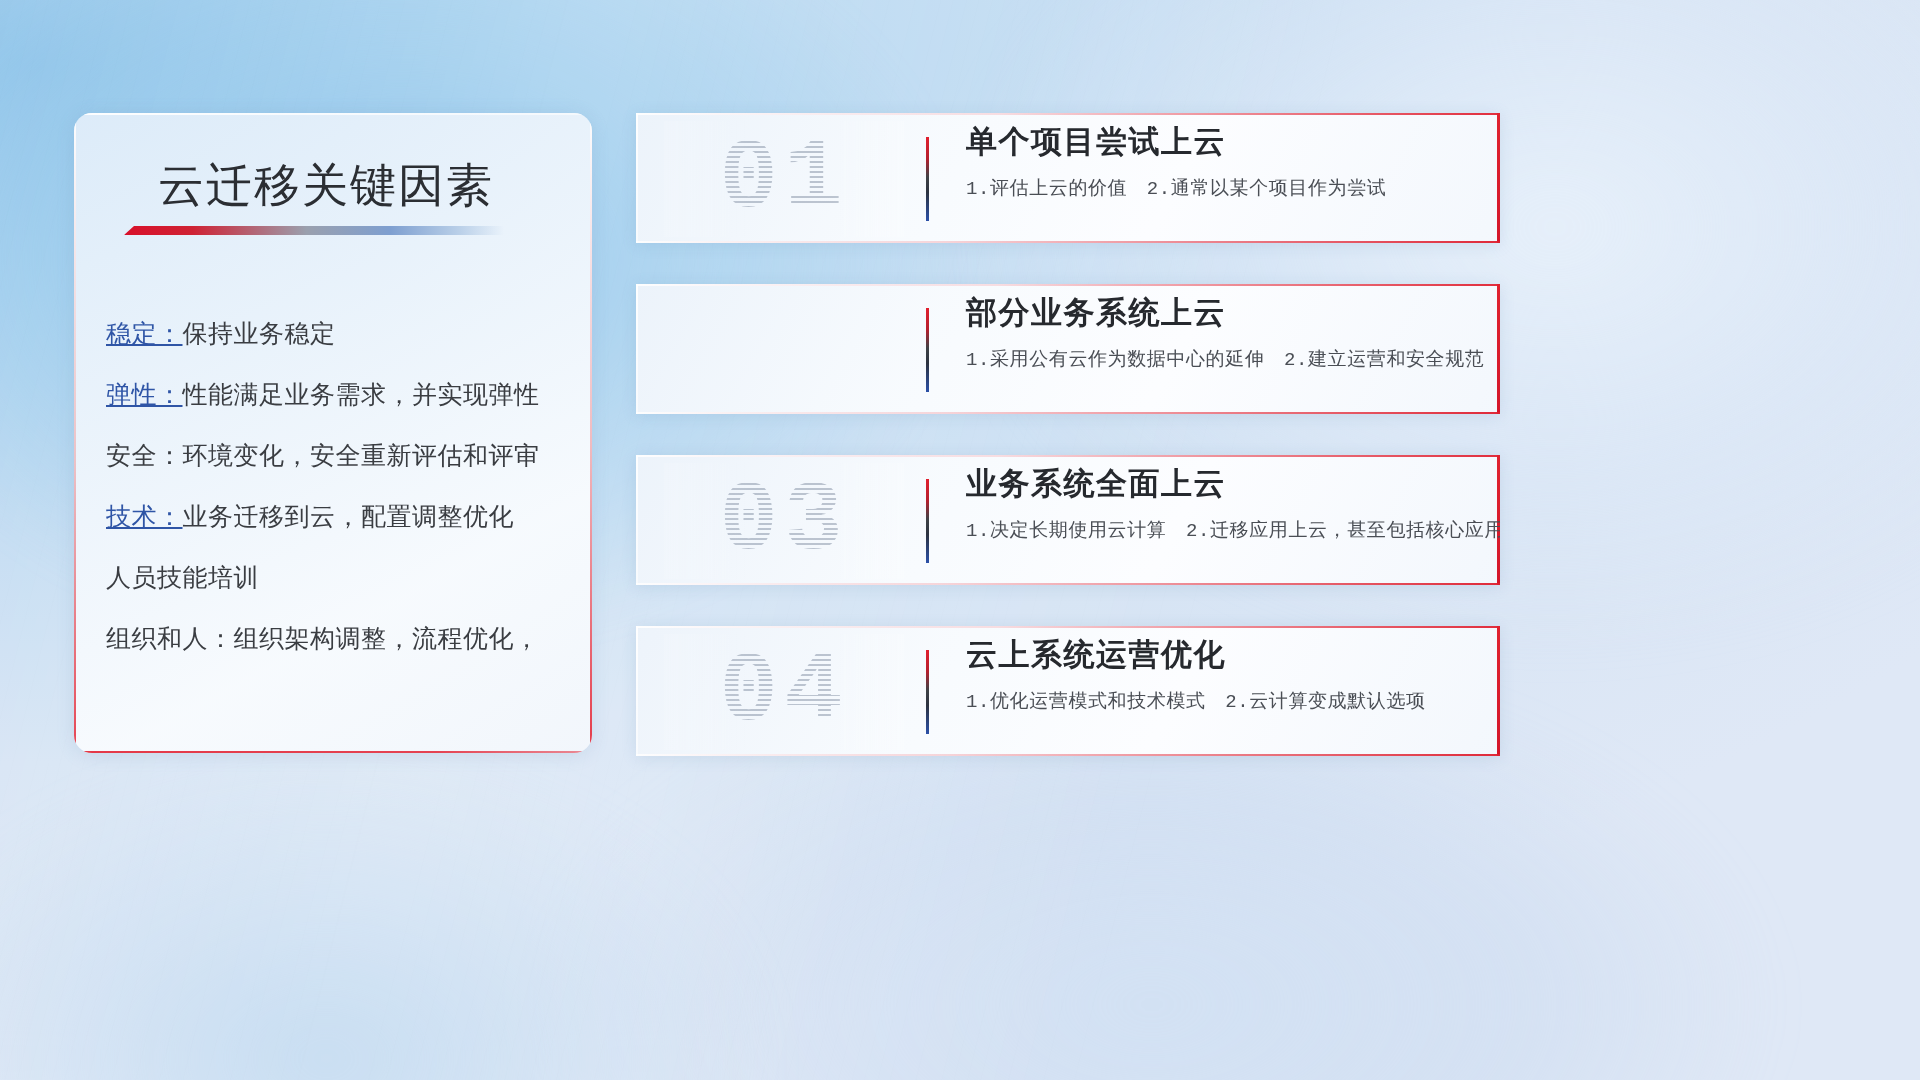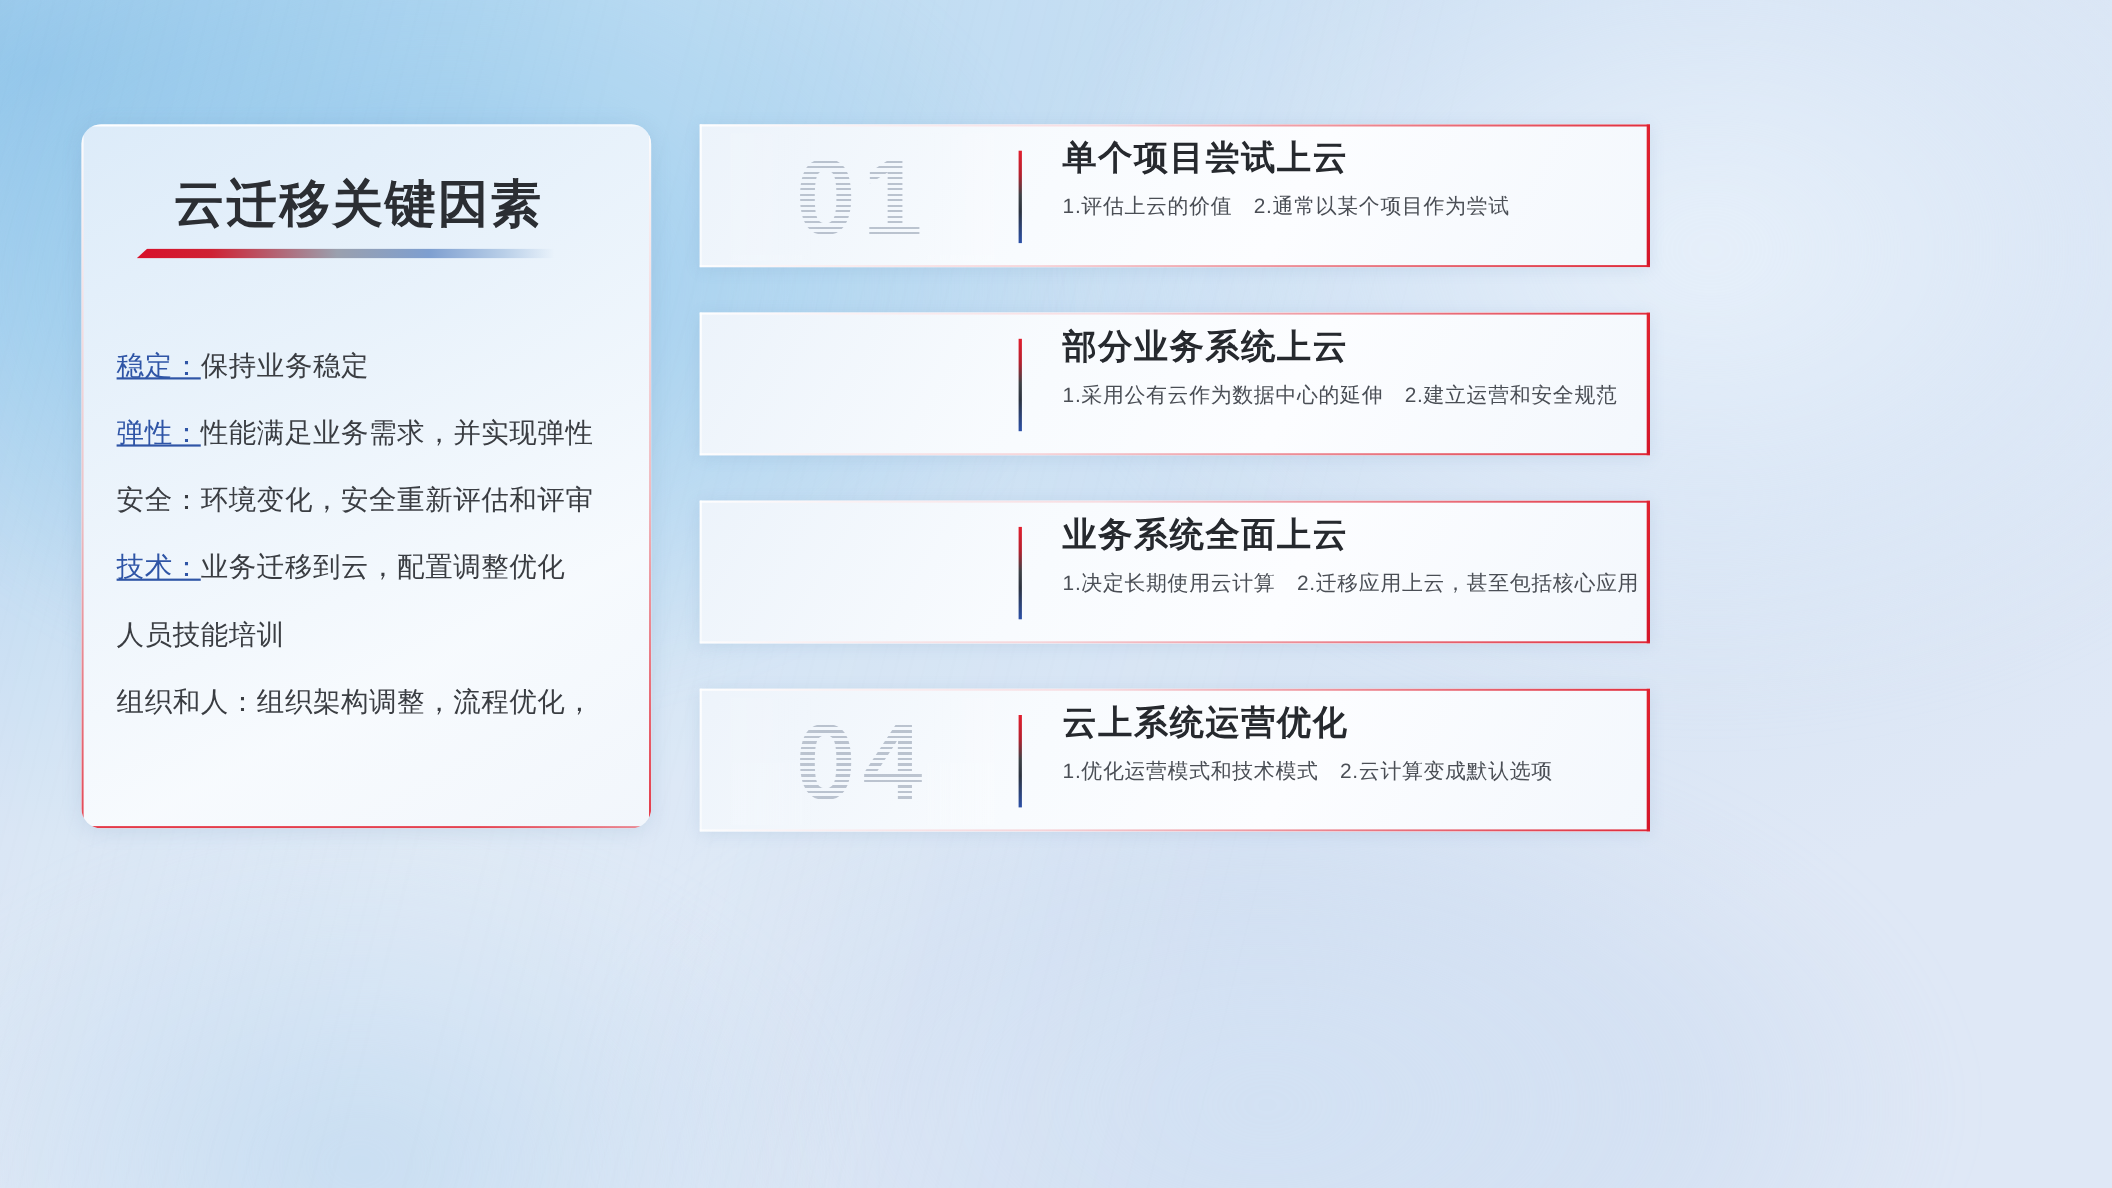--- a/index.html
+++ b/index.html
@@ -60,21 +60,21 @@
     background:linear-gradient(90deg, rgba(255,255,255,0.95), rgba(255,255,255,0.55)); }
   .lp-edge-left{ position:absolute; left:0; top:0; bottom:0; width:2px;
     background:linear-gradient(180deg, rgba(255,255,255,0.9), rgba(236,176,180,0.75) 55%, rgba(226,36,52,0.85) 100%); }
   .lp-edge-right{ position:absolute; right:0; top:0; bottom:0; width:2px;
     background:linear-gradient(180deg, rgba(255,255,255,0.85), rgba(238,160,166,0.7) 52%, rgba(226,36,52,0.9) 100%); }
   .lp-edge-bottom{ position:absolute; left:0; right:0; bottom:0; height:2px;
     background:linear-gradient(90deg, rgba(226,36,52,0.9), rgba(226,36,52,0.85) 70%, rgba(226,36,52,0.5) 100%); }
 
   .lp-title{
     position:absolute; left:84px; top:42px;
-    font-size:46px; font-weight:700; letter-spacing:2px; color:#2b2e33;
+    font-size:46px; font-weight:400; letter-spacing:2px; color:#2b2e33;
     white-space:nowrap;
   }
   .lp-rule{
     position:absolute; left:50px; top:113px; width:380px; height:9px;
     background:linear-gradient(90deg, #d8102a 0%, #cf2234 18%, #9aa0ae 48%, #7e9fd0 70%, #b9cfe8 88%, rgba(200,216,234,0) 100%);
     clip-path:polygon(10px 0, 100% 0, 100% 100%, 0 100%);
     border-radius:1px;
   }
 
   .lp-list{ position:absolute; left:32px; top:190px; right:26px; }
@@ -84,20 +84,21 @@
   }
   .lp-row .k{ color:#2f55a6;text-decoration:underline; }
 
   
   .cards{ position:absolute; left:636px; top:113px; width:864px; }
   .card{
     position:relative; width:864px; height:130px; margin-bottom:41px;
     background:linear-gradient(118deg, rgba(238,244,251,0.97) 0%, rgba(248,251,254,0.99) 34%, rgba(252,253,255,1) 62%, rgba(244,248,253,0.97) 100%);
     box-shadow:0 2px 14px rgba(96,134,178,0.16);
     overflow:hidden;
+    font-family:Liberation Mono, monospace;
   }
   .card-edge-top{ position:absolute; left:0; right:0; top:0; height:2px;
     background:linear-gradient(90deg, rgba(255,255,255,0.9) 0%, rgba(246,196,202,0.55) 42%, rgba(224,34,50,0.95) 100%); }
   .card-edge-right{ position:absolute; right:0; top:0; bottom:0; width:3px;
     background:linear-gradient(180deg, #e0222f 0%, #d4162a 100%); }
   .card-edge-bottom{ position:absolute; left:0; right:0; bottom:0; height:2px;
     background:linear-gradient(90deg, rgba(255,255,255,0.85) 0%, rgba(244,186,192,0.6) 36%, rgba(222,30,46,0.95) 100%); }
   .card-edge-left{ position:absolute; left:0; top:0; bottom:0; width:2px;
     background:linear-gradient(180deg, rgba(255,255,255,0.95), rgba(255,255,255,0.55)); }
 
@@ -208,20 +209,21 @@
         <div class="card-title">部分业务系统上云</div>
         <div class="card-sub">1.采用公有云作为数据中心的延伸　2.建立运营和安全规范</div>
       </div>
     </div>
 
     <div class="card">
       <div class="card-edge-top"></div>
       <div class="card-edge-right"></div>
       <div class="card-edge-bottom"></div>
       <div class="card-edge-left"></div>
+      <div class="ghost-num">03</div>
       <div class="divider"></div>
       <div class="card-text">
         <div class="card-title">业务系统全面上云</div>
         <div class="card-sub">1.决定长期使用云计算　2.迁移应用上云，甚至包括核心应用</div>
       </div>
     </div>
 
     <div class="card">
       <div class="card-edge-top"></div>
       <div class="card-edge-right"></div>

